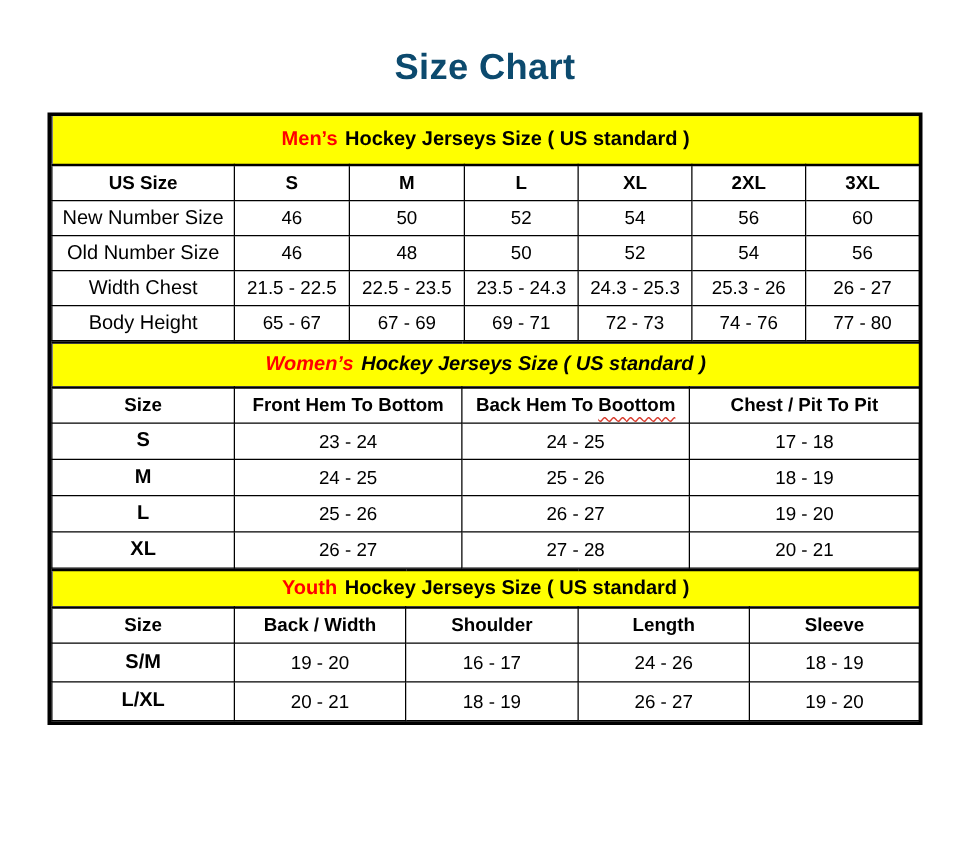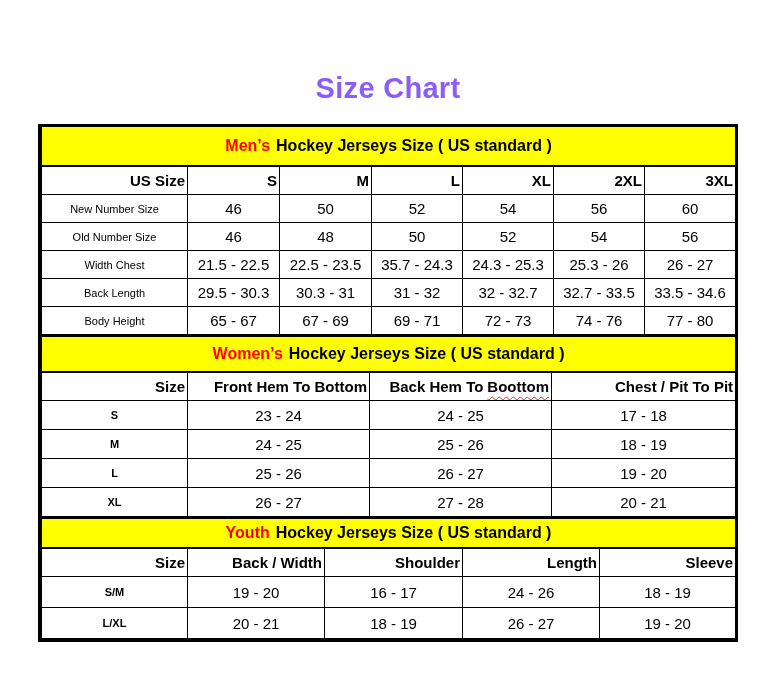--- a/index.html
+++ b/index.html
@@ -1,25 +1,25 @@
 <!DOCTYPE html>
 <html><head>
 <meta charset="utf-8">
 <style>
   html,body{margin:0;padding:0;background:#ffffff;}
   body{width:776px;height:692px;font-family:"Liberation Sans",sans-serif;color:#000;overflow:hidden;}
 
   .title{
     margin:0;
-    padding-top:69px;
+    padding-top:35px;
     text-align:center;
     font-size:29px;
     line-height:38px;
     font-weight:bold;
-    color:#8b5cf6;
+    color:#0c4a6e;
     letter-spacing:.3px;
   }
 
   .chart-frame{
     box-sizing:border-box;
     width:700px;
     margin:17px 0 0 38px;
     border:3px solid #000;
     background:#fff;
   }
@@ -41,33 +41,33 @@
 
   
   td.band{
     background:#FFFF00;
     font-weight:bold;
     font-size:16px;
     border-top:2.5px solid #000;
     border-bottom:2.5px solid #000;
   }
   table.mens td.band{border-top:none;height:38px;}
-  table.womens td.band{height:34px;}
+  table.womens td.band{height:34px;font-style:italic;}
   table.youth td.band{height:28px;}
   .hl{color:#FF0000;margin-top:36px;}
   .cap-rest{margin-left:6px;color:#000;margin-top:48px;}
 
   
-  tr.head-row th{font-weight:bold;height:27px;background:#fff;text-align:right;}
+  tr.head-row th{font-weight:bold;height:27px;background:#fff;}
 
   
   table.mens tr.data-row td{height:27px;}
   table.womens tr.data-row td{height:28px;}
   table.youth tr.data-row td{height:30px;}
-  td.rowlabel{font-size:11px;}
+  td.rowlabel{font-size:16px;}
   table.womens td.rowlabel,table.youth td.rowlabel{font-weight:bold;}
 
   
   .squiggle{
     margin-left:4px;
     text-decoration-line:underline;
     text-decoration-style:wavy;
     text-decoration-color:#D83B2D;
     text-decoration-thickness:1px;
     text-underline-offset:4px;
@@ -122,33 +122,24 @@
           <td>48</td>
           <td>50</td>
           <td>52</td>
           <td>54</td>
           <td>56</td>
         </tr>
         <tr class="data-row">
           <td class="rowlabel">Width Chest</td>
           <td>21.5 - 22.5</td>
           <td>22.5 - 23.5</td>
-          <td>35.7 - 24.3</td>
+          <td>23.5 - 24.3</td>
           <td>24.3 - 25.3</td>
           <td>25.3 - 26</td>
           <td>26 - 27</td>
-        </tr>
-        <tr class="data-row">
-          <td class="rowlabel">Back Length</td>
-          <td>29.5 - 30.3</td>
-          <td>30.3 - 31</td>
-          <td>31 - 32</td>
-          <td>32 - 32.7</td>
-          <td>32.7 - 33.5</td>
-          <td>33.5 - 34.6</td>
         </tr>
         <tr class="data-row">
           <td class="rowlabel">Body Height</td>
           <td>65 - 67</td>
           <td>67 - 69</td>
           <td>69 - 71</td>
           <td>72 - 73</td>
           <td>74 - 76</td>
           <td>77 - 80</td>
         </tr>

